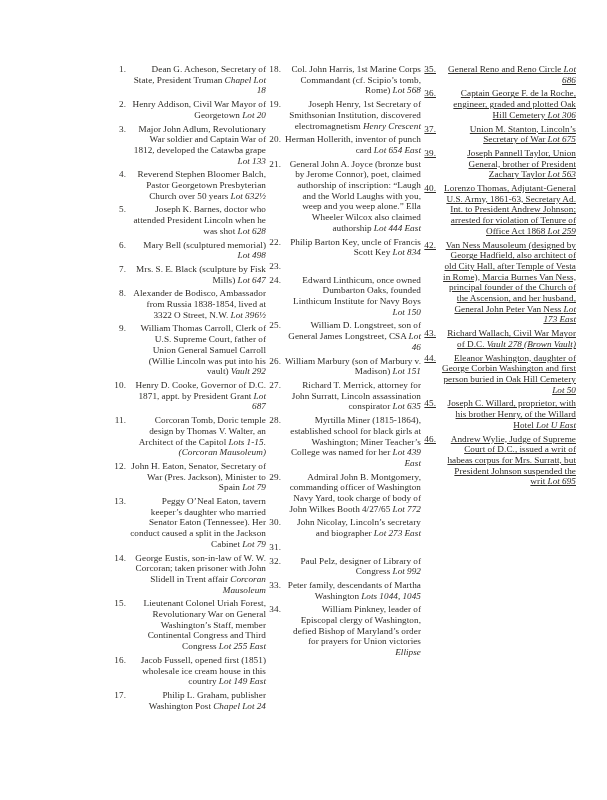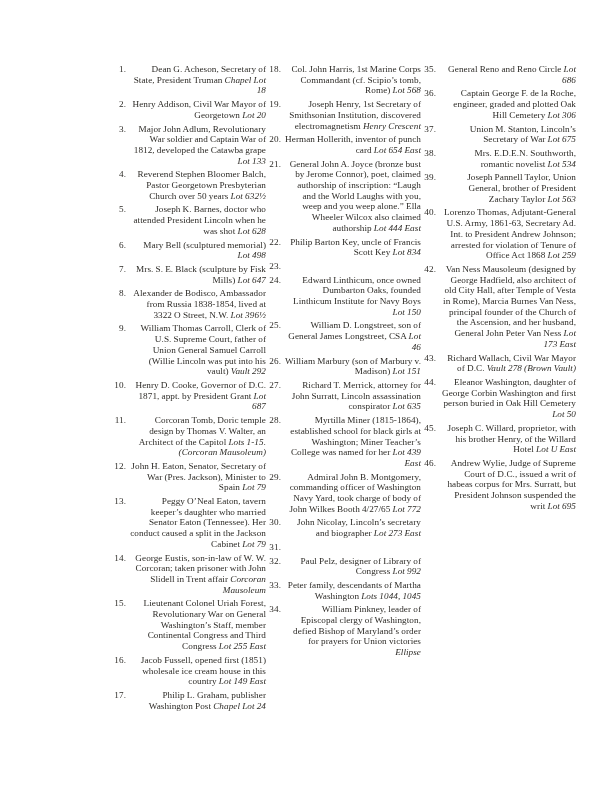--- a/index.html
+++ b/index.html
@@ -12,21 +12,21 @@
     overflow:hidden;
   }
   .page{position:absolute;inset:0;background:#ffffff;}
   .col{
     position:absolute;
     top:64px;
     width:155px;
   }
   .col-0{left:111px;}
   .col-1{left:266px;}
-  .col-2{left:421px;}
+  .col-2{left:421px;text-decoration:underline;}
   .item{
     display:flex;
     align-items:flex-start;
     font-size:9.2px;
     line-height:10.7px;
     margin-bottom:3px;
     letter-spacing:0.05px;
   }
   .num{
     flex:none;
@@ -227,24 +227,20 @@
   <div class="item">
     <span class="num">36.</span>
     <span class="body-text"><span>Captain George F. de la Roche, engineer, graded and plotted Oak Hill Cemetery </span><i class="loc">Lot 306</i></span>
   </div>
 
   <div class="item">
     <span class="num">37.</span>
     <span class="body-text"><span>Union M. Stanton, Lincoln’s Secretary of War </span><i class="loc">Lot 675</i></span>
   </div>
 
-  <div class="item">
-    <span class="num">38.</span>
-    <span class="body-text"><span>Mrs. E.D.E.N. Southworth, romantic novelist </span><i class="loc">Lot 534</i></span>
-  </div>
 
   <div class="item">
     <span class="num">39.</span>
     <span class="body-text"><span>Joseph Pannell Taylor, Union General, brother of President Zachary Taylor </span><i class="loc">Lot 563</i></span>
   </div>
 
   <div class="item">
     <span class="num">40.</span>
     <span class="body-text"><span>Lorenzo Thomas, Adjutant-General U.S. Army, 1861-63, Secretary Ad. Int. to President Andrew Johnson; arrested for violation of Tenure of Office Act 1868 </span><i class="loc">Lot 259</i></span>
   </div>

